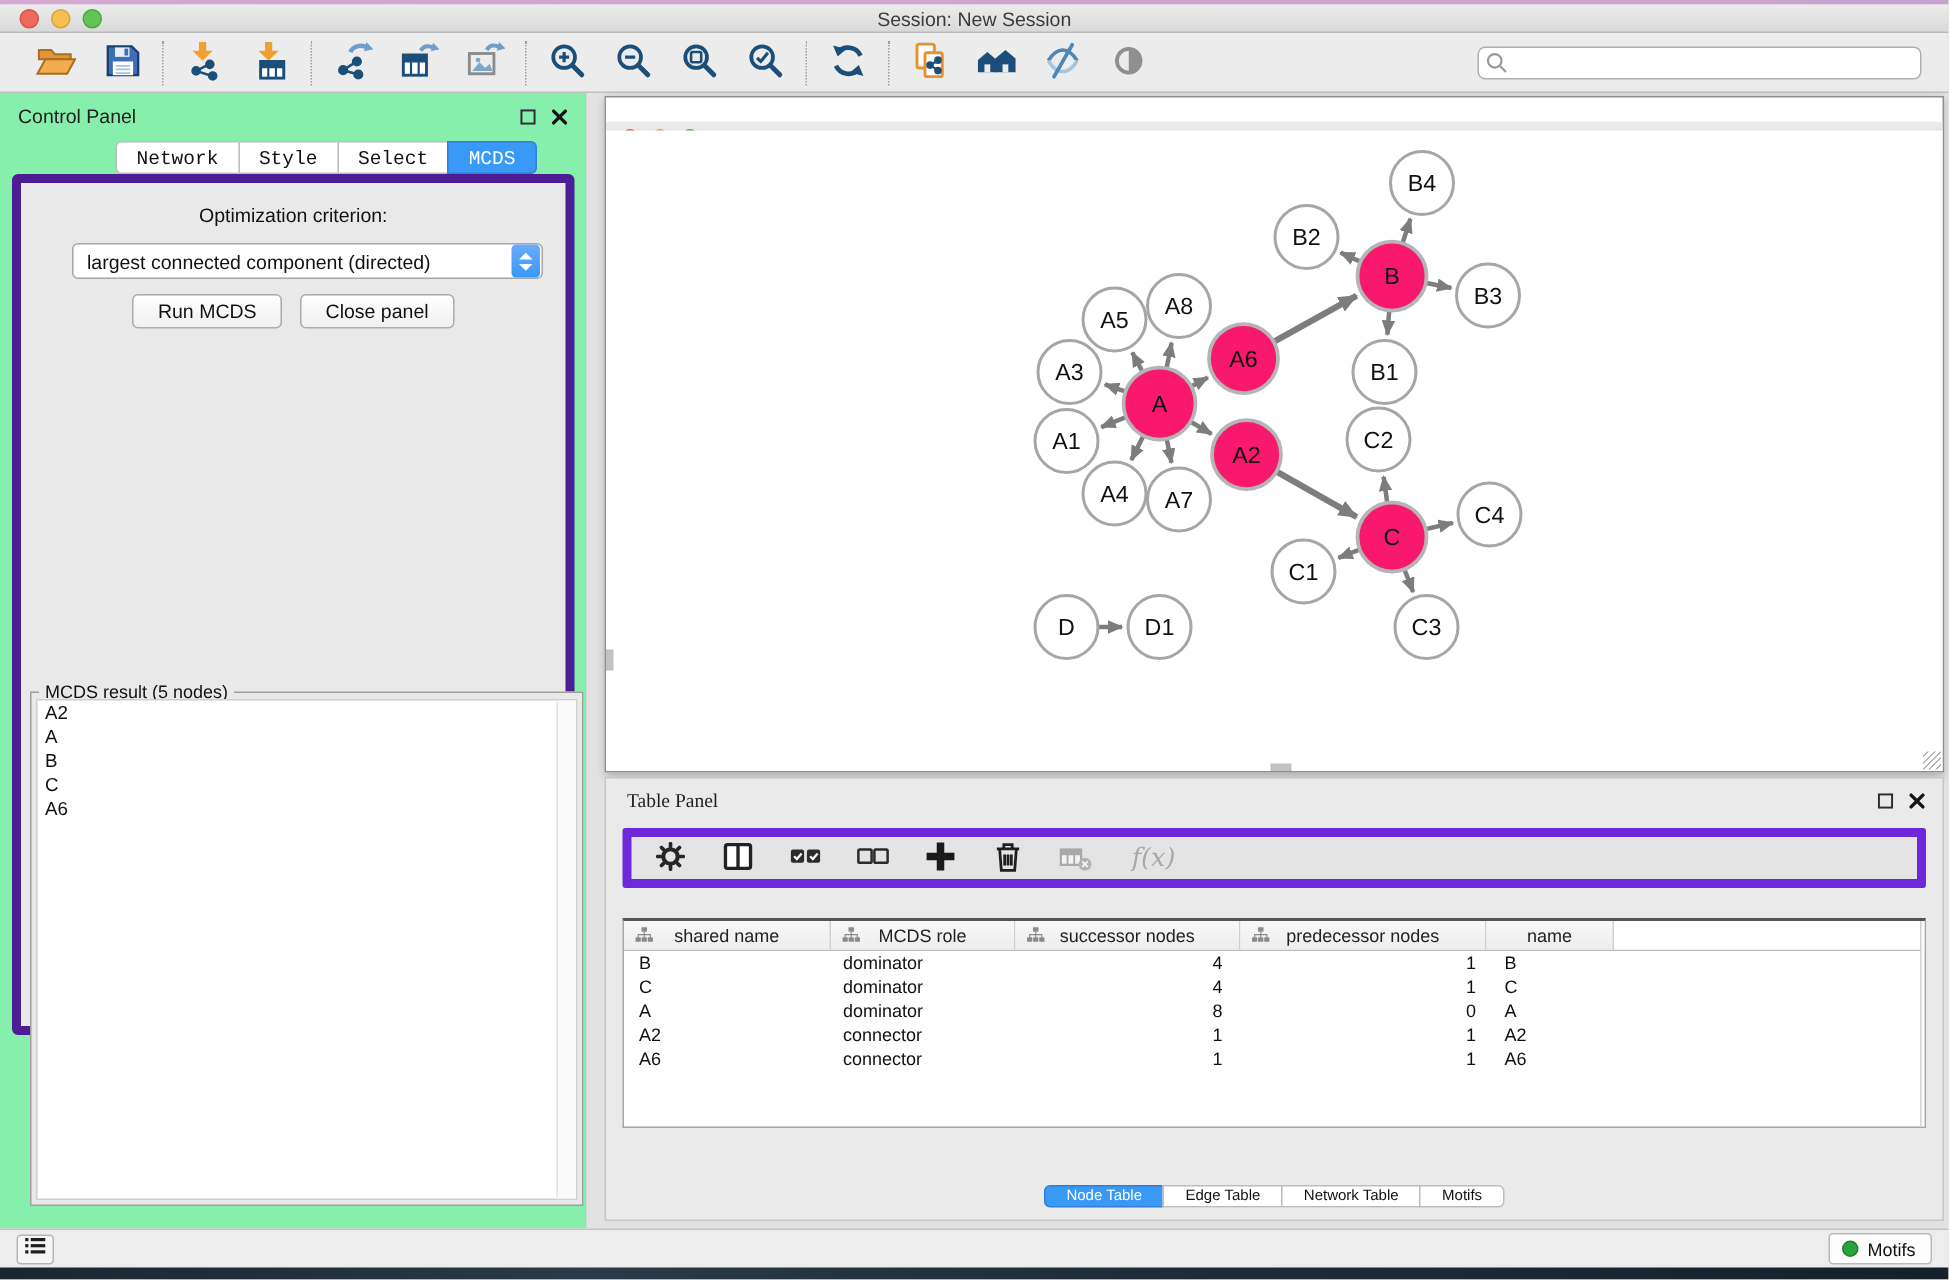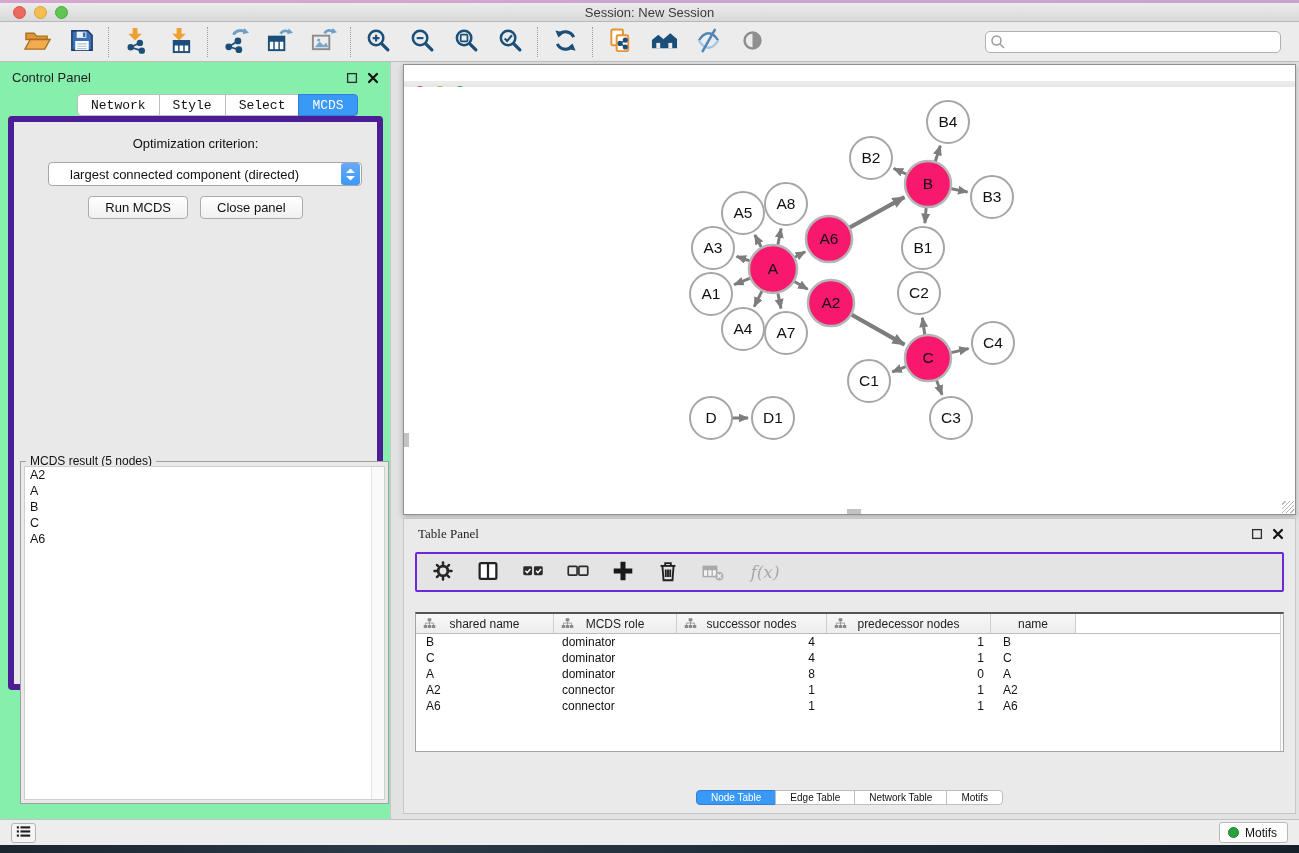--- a/index.html
+++ b/index.html
@@ -37,21 +37,21 @@
   .cp-header { position:absolute; left:12px; top:8px; }
   .cp-btns { top:9px; right:10px; }
   .cp-tabs { position:absolute; left:77px; top:32px; display:flex; z-index:2;font-family:Liberation Mono, monospace; }
   .seg-tab { height:22px; padding:0 13px; background:#fff; border:1px solid #bdbdbd; font-size:13px; color:#111; display:flex; align-items:center; margin-left:-1px; }
   .seg-tab:first-child { border-radius:4px 0 0 4px; margin-left:0; }
   .seg-tab:last-child { border-radius:0 4px 4px 0; }
   .seg-tab.active { background:var(--accent); border-color:#2f7fd6; color:#fff; }
   .cp-content { position:absolute; left:8px; top:54px; width:375px; height:574px; background:#e9e9e9; border:6px solid #4c1d95; border-radius:4px; }
   .opt-label { position:absolute; left:0; right:0; top:14px; text-align:center; font-size:13px; color:#111; }
   .criterion-select { position:absolute; left:34px; top:40px; width:314px; height:24px; background:#fff; border:1px solid #a6a6a6; border-radius:4px; display:flex; align-items:center; cursor:default; }
-  .criterion-select .sel-text { flex:1; font-size:13px; color:#111; padding-left:21px; white-space:nowrap; overflow:hidden; }
+  .criterion-select .sel-text { flex:1; font-size:13px; color:#111; padding-left:9px; white-space:nowrap; overflow:hidden; }
   .stepper { width:19px; height:22px; background:linear-gradient(#6aaaf8,var(--accent)); border-radius:3px; margin-right:1px; display:flex; align-items:center; justify-content:center; }
   .stepper svg { width:15px; height:19px; }
   .cp-buttons { position:absolute; left:0; width:100%; top:74px; display:flex; justify-content:center; gap:12px; }
   .aqua-btn { height:23px; padding:0 16px; background:linear-gradient(#ffffff,#f0f0f0); border:1px solid #acacac; border-radius:4px; font-size:13px; color:#111; font-family:"Liberation Sans",sans-serif; }
   .mcds-fieldset { position:absolute; left:6px; top:339px; width:369px; height:343px; border:1px solid #9e9e9e; background:#e9e9e9; }
   .mcds-legend { position:absolute; left:5px; top:-8px; background:#e9e9e9; padding:0 4px; font-size:12px; color:#111; }
   .result-list { position:absolute; left:3px; right:3px; top:4px; bottom:3px; background:#fff; border:1px solid #cfcfcf; overflow:hidden; }
   .result-scroll { position:absolute; top:0; bottom:0; right:0; width:13px; background:#fafafa; border-left:1px solid #e5e5e5; }
   .result-item { font-size:12.5px; color:#111; line-height:16px; padding-left:5px; }
 
@@ -67,21 +67,21 @@
   .net-canvas { position:absolute; left:0; top:22px; right:0; bottom:0; background:#fff; }
   .net-canvas svg { position:absolute; left:0; top:0; width:100%; height:100%; }
   .thumb-v { position:absolute; left:0; top:346px; width:5px; height:14px; background:#c2c2c2; }
   .thumb-h { position:absolute; bottom:0; left:443px; width:14px; height:5px; background:#c2c2c2; }
   .resize-grip { position:absolute; right:1px; bottom:1px; width:12px; height:12px; background:repeating-linear-gradient(135deg,transparent 0 2px,#b5b5b5 2px 3px); }
 
   
   .table-panel { position:absolute; left:12px; top:456px; width:893px; height:296px; background:#eaeaea; border:1px solid #c6c6c6; }
   .tp-header { position:absolute; left:14px; top:7px;font-family:Liberation Serif, serif; }
   .tp-btns { top:8px; right:10px; }
-  .tp-toolbar { position:absolute; left:11px; right:11px; top:33px; height:40px; background:#e4e4e4; border:2px solid #6d28d9; border-radius:2px; display:flex; align-items:center; gap:17px; padding:0 12px; }
+  .tp-toolbar { position:absolute; left:11px; right:11px; top:33px; height:40px; background:#e4e4e4; border:6px solid #6d28d9; border-radius:2px; display:flex; align-items:center; gap:17px; padding:0 12px; }
   .tp-btn { width:28px; height:28px; border:none; background:transparent; display:flex; align-items:center; justify-content:center; }
   .tp-btn svg { width:26px; height:26px; }
   .fx-label { font-size:17px; color:#a8a8a8; font-family:"DejaVu Serif", serif; font-style:italic; }
   .node-table { position:absolute; left:11px; right:11px; top:93px; height:140px; background:#fff; border:1px solid #a5a5a5; border-top:2px solid #555; overflow:hidden; }
   .nt-header { display:flex; height:20px; border-bottom:1px solid #bdbdbd; }
   .nt-hcell { position:relative; background:linear-gradient(#f8f8f8,#ededed); border-right:1px solid #cfcfcf; display:flex; align-items:center; justify-content:center; font-size:12px; color:#222; }
   .nt-hcell .hicon { position:absolute; left:7px; top:3px; width:13px; height:13px; }
   .nt-hcell.filler { background:#fff; border-right:none; flex:1; }
   .nt-row { display:flex; height:16px; }
   .nt-cell { font-size:12px; color:#111; line-height:16px; white-space:nowrap; }

